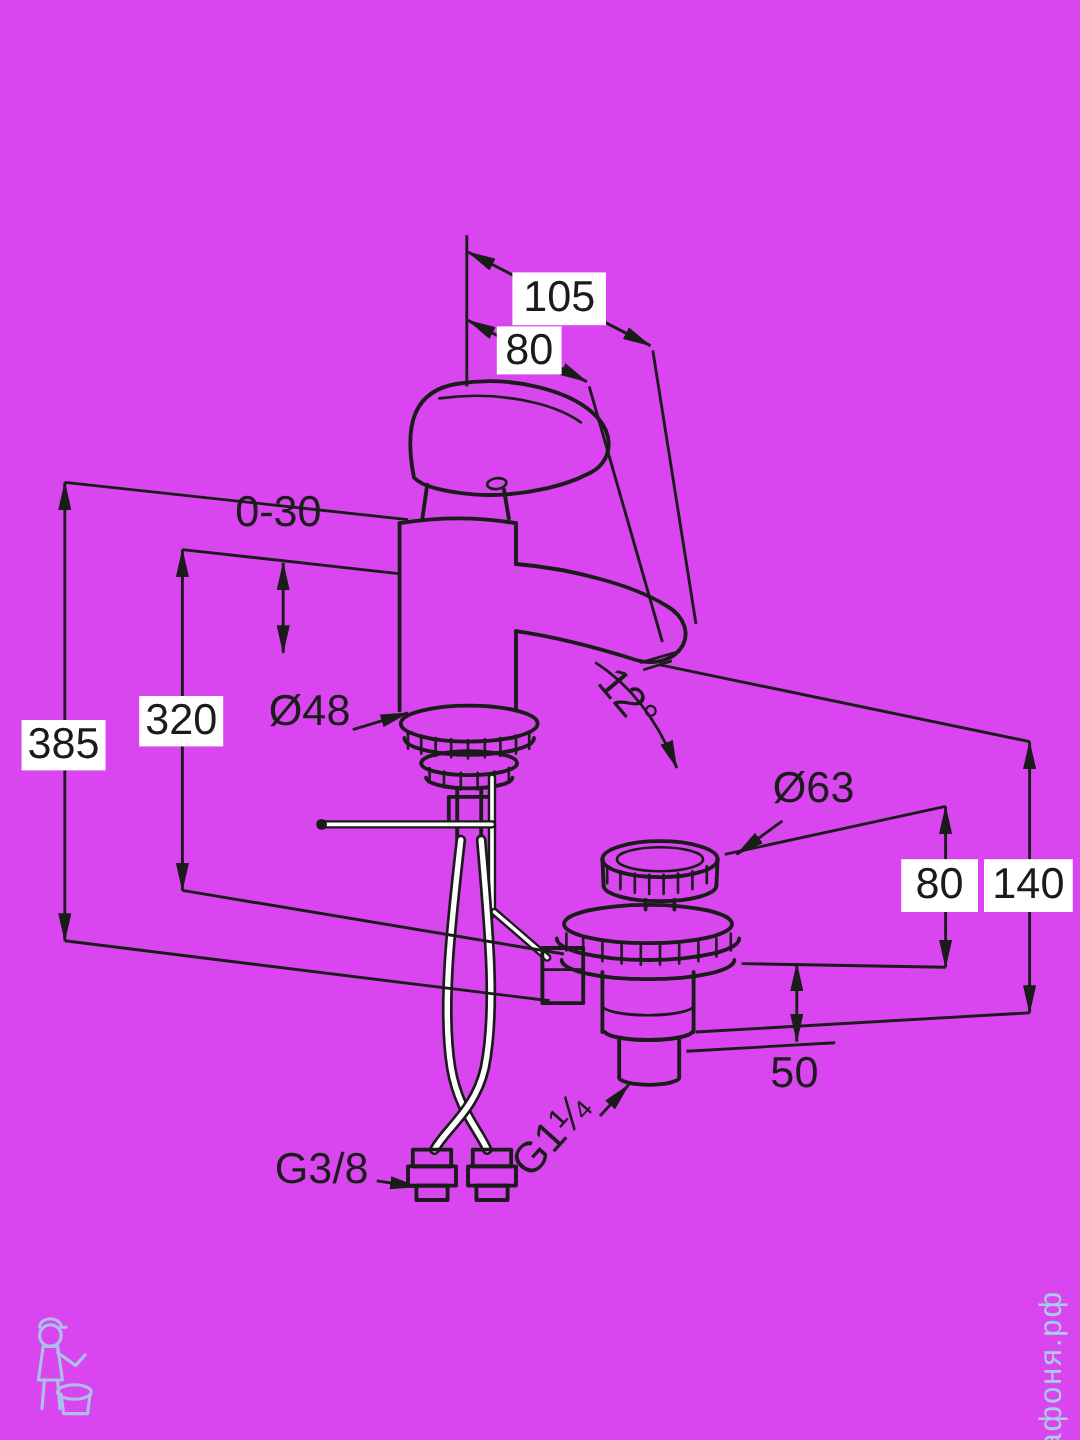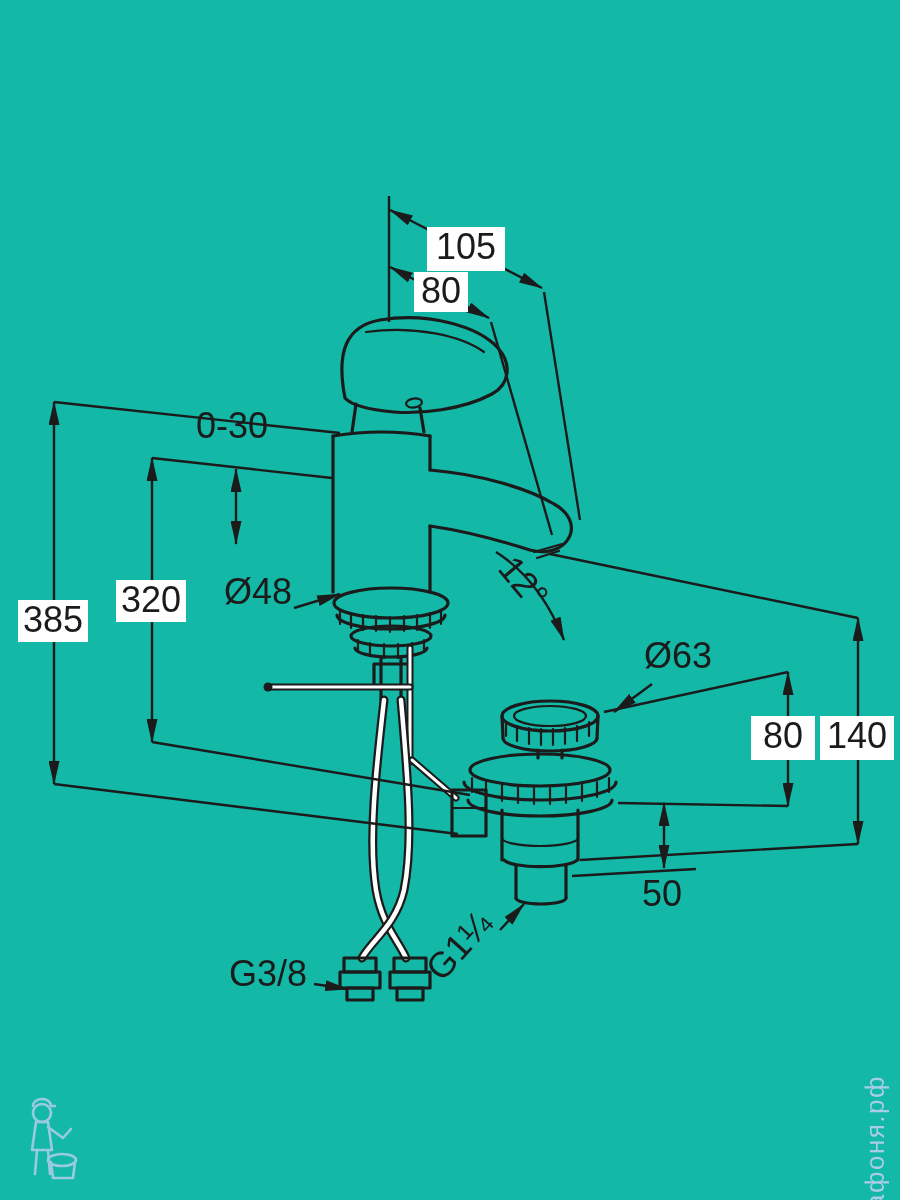--- a/index.html
+++ b/index.html
@@ -1,16 +1,16 @@
 <!DOCTYPE html>
 <html><head>
 <meta charset="utf-8">
 <style>
   html,body{margin:0;padding:0;background:#ffffff;}
-  .page{position:relative;width:900px;height:1200px;background:#14b8a6;overflow:hidden;}
+  .page{position:relative;width:900px;height:1200px;background:#d946ef;overflow:hidden;}
   svg{display:block;}
   .obj{fill:none;stroke:#1b1b1b;stroke-width:3.2;stroke-linecap:round;stroke-linejoin:round;}
   .thin{fill:none;stroke:#1b1b1b;stroke-width:2.2;stroke-linecap:round;}
   .dim{fill:none;stroke:#1b1b1b;stroke-width:2.4;stroke-linecap:butt;}
   .fillblk{fill:#1b1b1b;stroke:none;}
   .whitebg{fill:#ffffff;stroke:none;}
   .hoseOut{fill:none;stroke:#1b1b1b;stroke-width:9;stroke-linecap:round;}
   .hoseIn{fill:none;stroke:#ffffff;stroke-width:4.5;stroke-linecap:round;}
   .rodOut{fill:none;stroke:#1b1b1b;stroke-width:7;stroke-linecap:round;}
   .rodIn{fill:none;stroke:#ffffff;stroke-width:3;stroke-linecap:round;}

